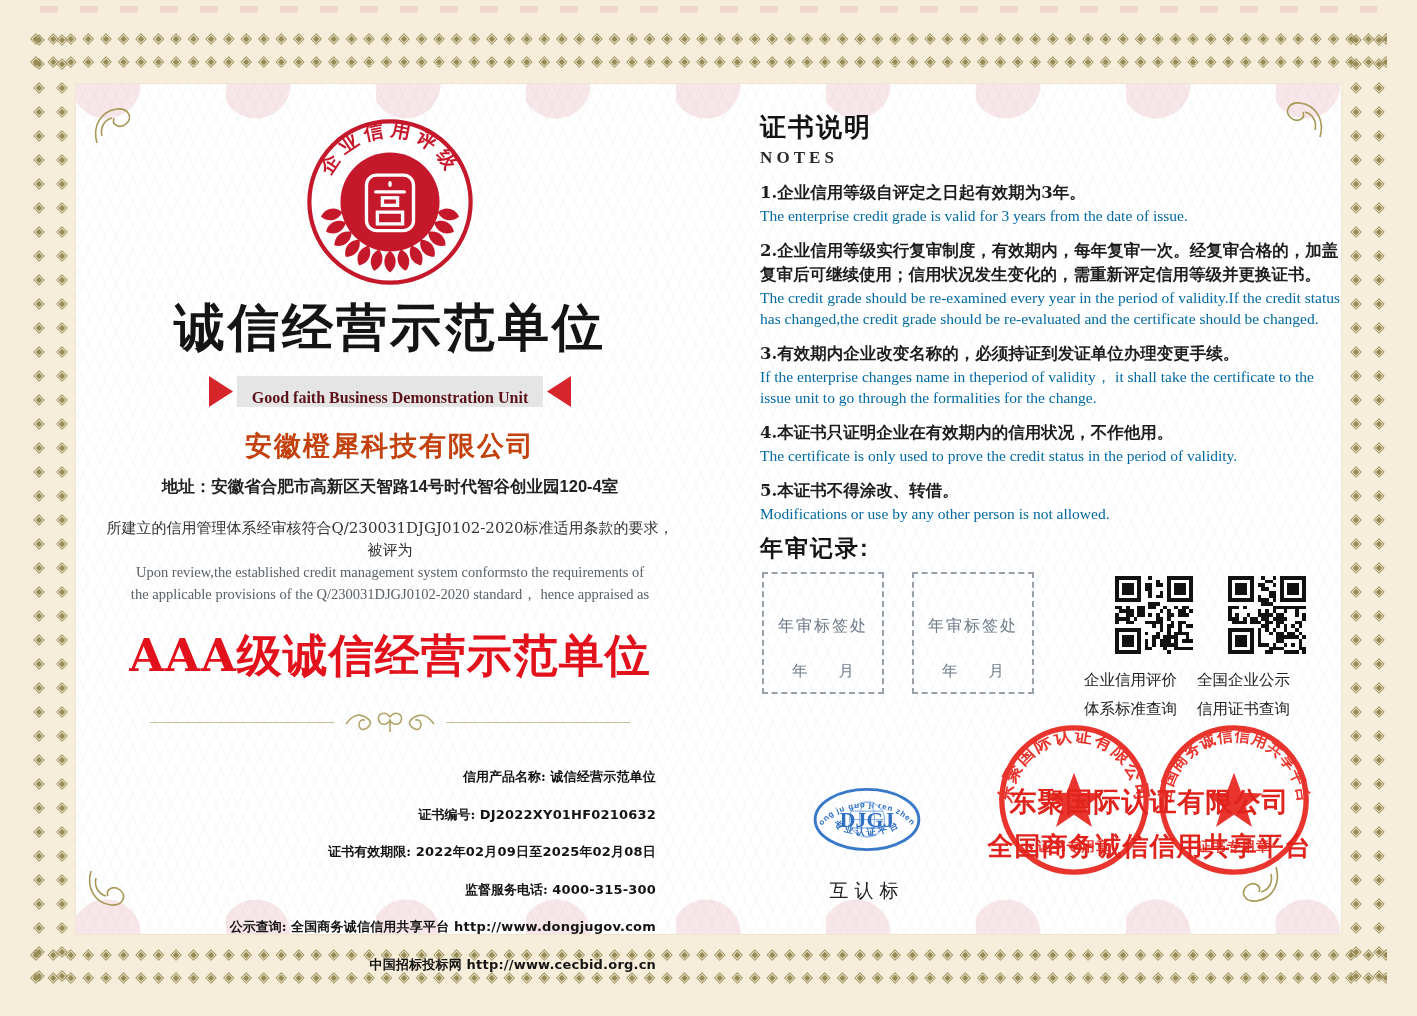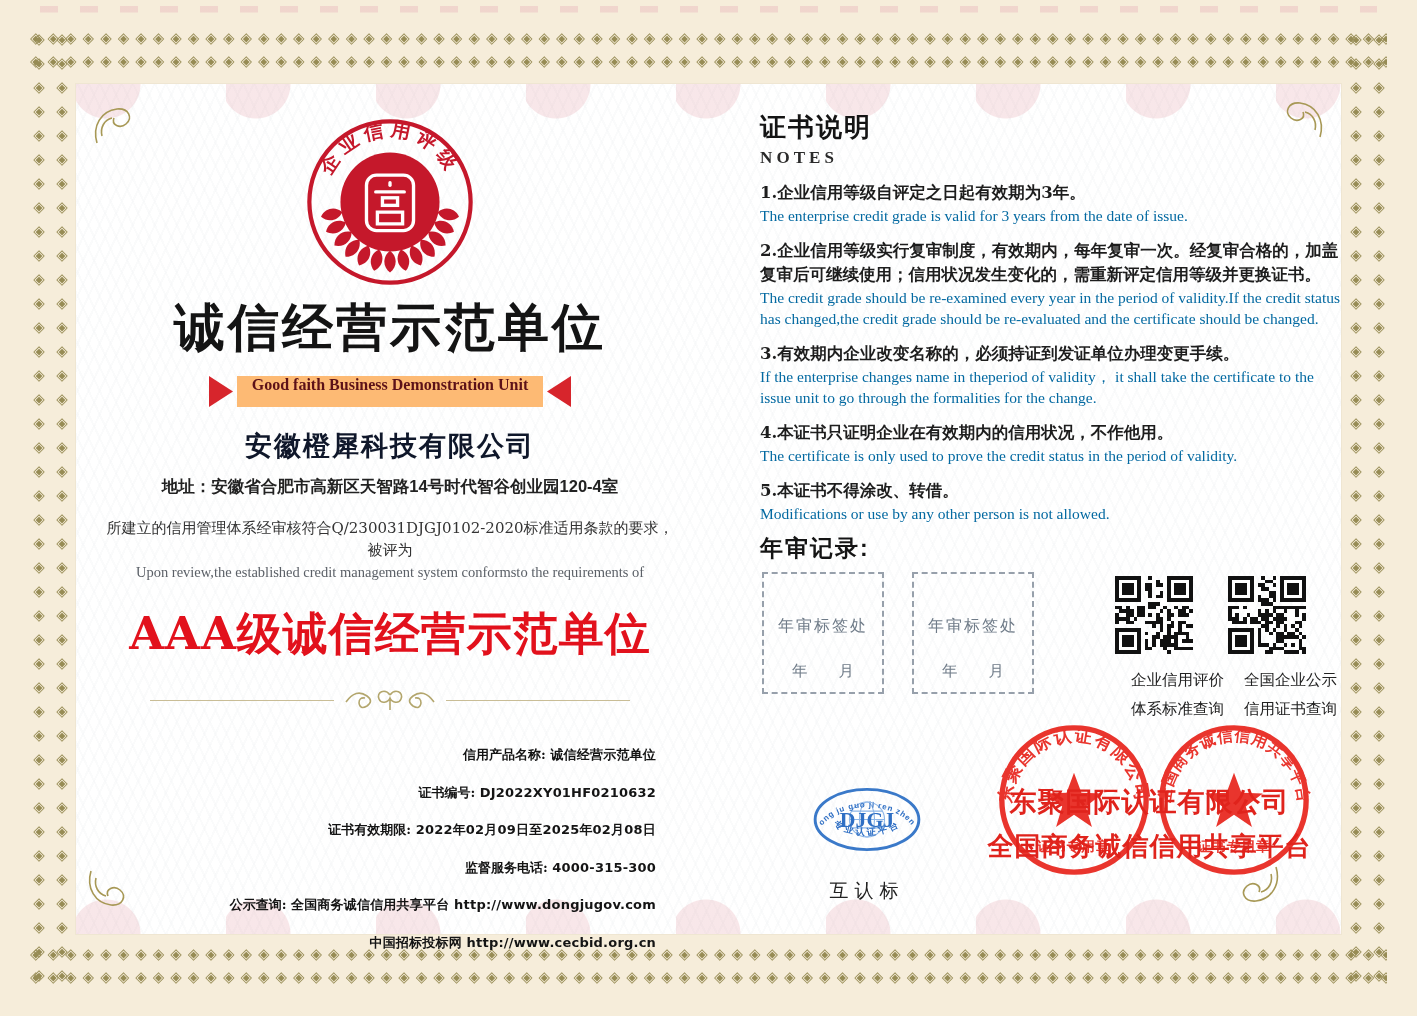--- a/index.html
+++ b/index.html
@@ -36,28 +36,28 @@
   .cr-tr{right:14px;top:12px;transform:scaleX(-1);}
   .cr-bl{left:8px;bottom:22px;transform:scaleY(-1);}
   .cr-br{right:58px;bottom:26px;transform:scale(-1,-1);}
 
   
   .left-col{position:absolute;left:24px;top:0;width:580px;text-align:center;}
   .emblem{width:168px;height:168px;margin:34px auto 0;}
   .main-title{margin-top:4px;font-family:"DejaVu Serif","Liberation Serif",serif;
     font-weight:bold;font-size:51px;color:#141414;letter-spacing:3px;}
   .ribbon{position:relative;width:362px;height:31px;margin:13px auto 0;}
-  .ribbon-band{position:absolute;left:28px;right:28px;top:0;bottom:0;background:#fdba74;
-    display:flex;align-items:flex-start;justify-content:center;}
+  .ribbon-band{position:absolute;left:28px;right:28px;top:0;bottom:0;background:#e5e5e5;
+    display:flex;align-items:flex-end;justify-content:center;}
   .ribbon-band span{font-family:"Liberation Serif",serif;font-weight:bold;font-size:16px;
     color:#5c1118;}
   .ribbon-tip{position:absolute;top:0;width:24px;height:31px;background:#d7252c;}
   .tip-l{left:0;clip-path:polygon(0 0,100% 50%,0 100%);}
   .tip-r{right:0;clip-path:polygon(100% 0,0 50%,100% 100%);}
-  .company{margin-top:21px;font-size:27px;font-weight:bold;color:#0f172a;letter-spacing:2px;}
+  .company{margin-top:21px;font-size:27px;font-weight:bold;color:#c2410c;letter-spacing:2px;}
   .address{margin-top:12px;font-size:16.5px;font-weight:bold;color:#222;}
   .statement{margin-top:19px;line-height:22px;}
   .statement .cn{font-family:"DejaVu Serif",serif;font-size:15px;color:#333;}
   .statement .en{font-family:"Liberation Serif",serif;font-size:14.5px;color:#5b6067;}
   .grade{margin-top:21px;font-family:"DejaVu Serif","Liberation Serif",serif;
     font-weight:bold;font-size:45px;color:#e2111c;letter-spacing:1px;}
   .flourish{margin:22px auto 0;display:flex;align-items:center;justify-content:center;width:480px;}
   .flourish .line{flex:1;height:0;border-top:1px solid #c9bd96;}
   .flourish svg{margin:0 10px;}
   .details{margin:22px 0 0 16px;text-align:left;width:540px;}
@@ -79,21 +79,21 @@
   .annual-title{position:absolute;left:0;top:449px;font-size:23px;font-weight:bold;
     color:#141414;letter-spacing:2px;}
   .stamp-box{position:absolute;top:488px;width:118px;height:118px;
     border:2px dashed #97a0ab;display:flex;flex-direction:column;align-items:center;}
   .box-1{left:2px;}.box-2{left:152px;}
   .stamp-box .lbl{margin-top:42px;font-family:"DejaVu Serif",serif;font-size:16px;
     color:#6f7b88;letter-spacing:2px;}
   .stamp-box .ym{margin-top:24px;font-family:"DejaVu Serif",serif;font-size:15.5px;color:#6f7b88;}
   .qr{position:absolute;top:492px;width:78px;height:78px;}
   .qr-1{left:355px;}.qr-2{left:468px;}
-  .qr-cap{position:absolute;top:582px;width:140px;text-align:right;
+  .qr-cap{position:absolute;top:582px;width:140px;text-align:left;
     font-family:"DejaVu Serif",serif;font-size:15.5px;color:#222;line-height:29px;}
   .cap-1{left:324px;}.cap-2{left:437px;}
   .djgj{position:absolute;left:33px;top:692px;width:148px;height:92px;}
   .djgj-cap{position:absolute;left:33px;top:794px;width:148px;text-align:center;
     font-family:"DejaVu Serif",serif;font-size:19px;font-weight:normal;color:#222;letter-spacing:6px;}
   .seal{position:absolute;width:156px;height:156px;opacity:.92;}
   .seal-1{left:236px;top:638px;}
   .seal-2{left:396px;top:638px;}
   .seal-overlay{position:absolute;left:152px;top:700px;width:475px;text-align:center;z-index:5;}
   .seal-overlay .l1{font-size:27px;font-weight:bold;color:#e0231c;letter-spacing:1px;}
@@ -172,20 +172,21 @@
         </div>
       <div class="ribbon-tip tip-r"></div>
     </div>
 
     <div class="company">安徽橙犀科技有限公司</div>
     <div class="address">地址：安徽省合肥市高新区天智路14号时代智谷创业园120-4室</div>
 
     <div class="statement">
       <div class="cn">所建立的信用管理体系经审核符合Q/230031DJGJ0102-2020标准适用条款的要求，被评为</div>
       <div class="en">Upon review,the established credit management system conformsto the requirements of</div>
+      <div class="en">the applicable provisions of the  Q/230031DJGJ0102-2020 standard， hence appraised as</div>
     </div>
 
     <div class="grade">AAA级诚信经营示范单位</div>
 
     <div class="flourish">
       <div class="line"></div>
       <svg width="92" height="28" viewBox="0 0 92 28" fill="none" stroke="#b3a66d" stroke-width="1.6">
         <path d="M2,16 Q12,2 23,10 Q30,15 23,20 Q16,24 15,17 Q15,11 21,12"></path>
         <path d="M90,16 Q80,2 69,10 Q62,15 69,20 Q76,24 77,17 Q77,11 71,12"></path>
         <path d="M46,9 C41,2 32,6 35,13 C37,18 44,17 46,12 C48,17 55,18 57,13 C60,6 51,2 46,9 M46,12 Q46,20 46,24"></path>

